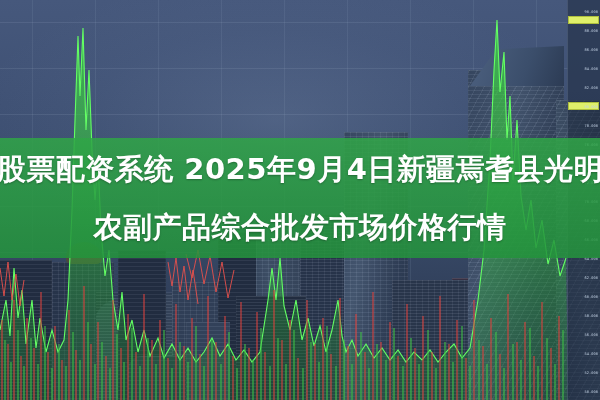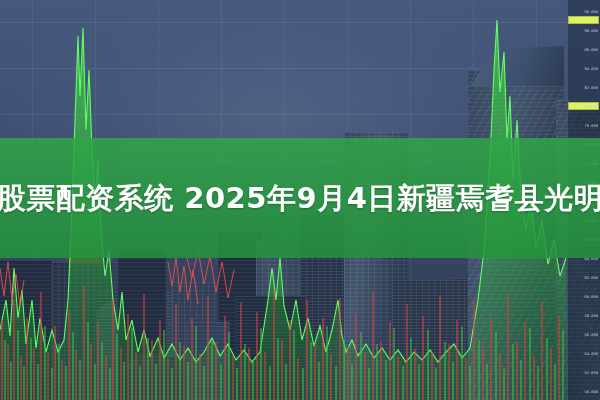--- a/index.html
+++ b/index.html
@@ -527,15 +527,16 @@
     <div class="tick" style="top:352px">54.000</div>
     <div class="tick" style="top:371px">52.000</div>
     <div class="tick" style="top:390px">50.000</div>
   </div>
 
   <div class="band">
     <div class="band-inner"></div>
   </div>
   <div class="title">
     <div class="tline">股票配资系统 2025年9月4日新疆焉耆县光明</div>
+    <div class="tline">农副产品综合批发市场价格行情</div>
   </div>
 
 </div>
 
 </body></html>

